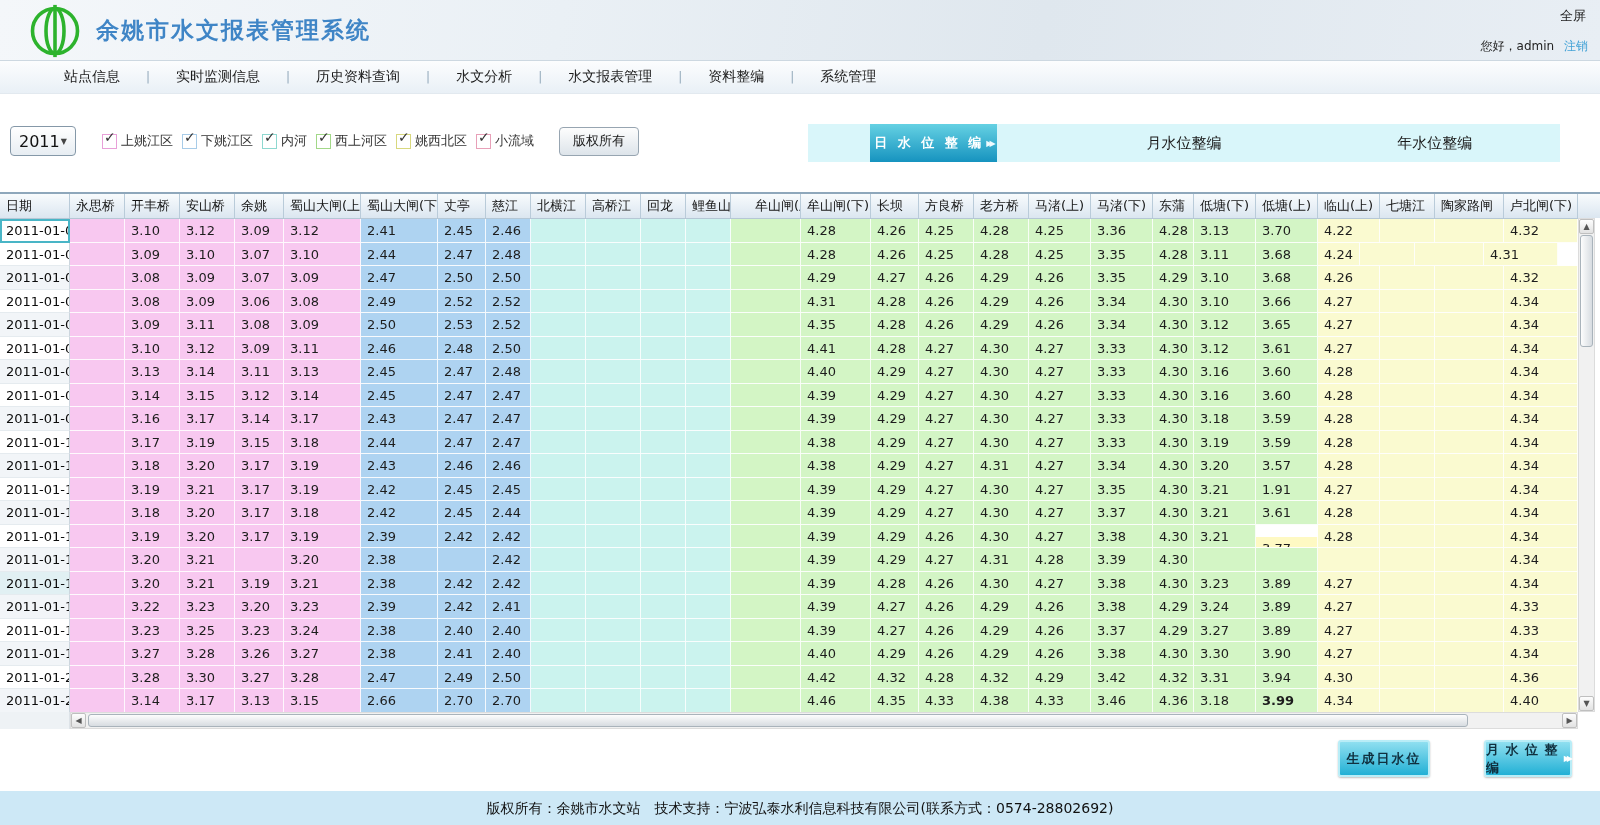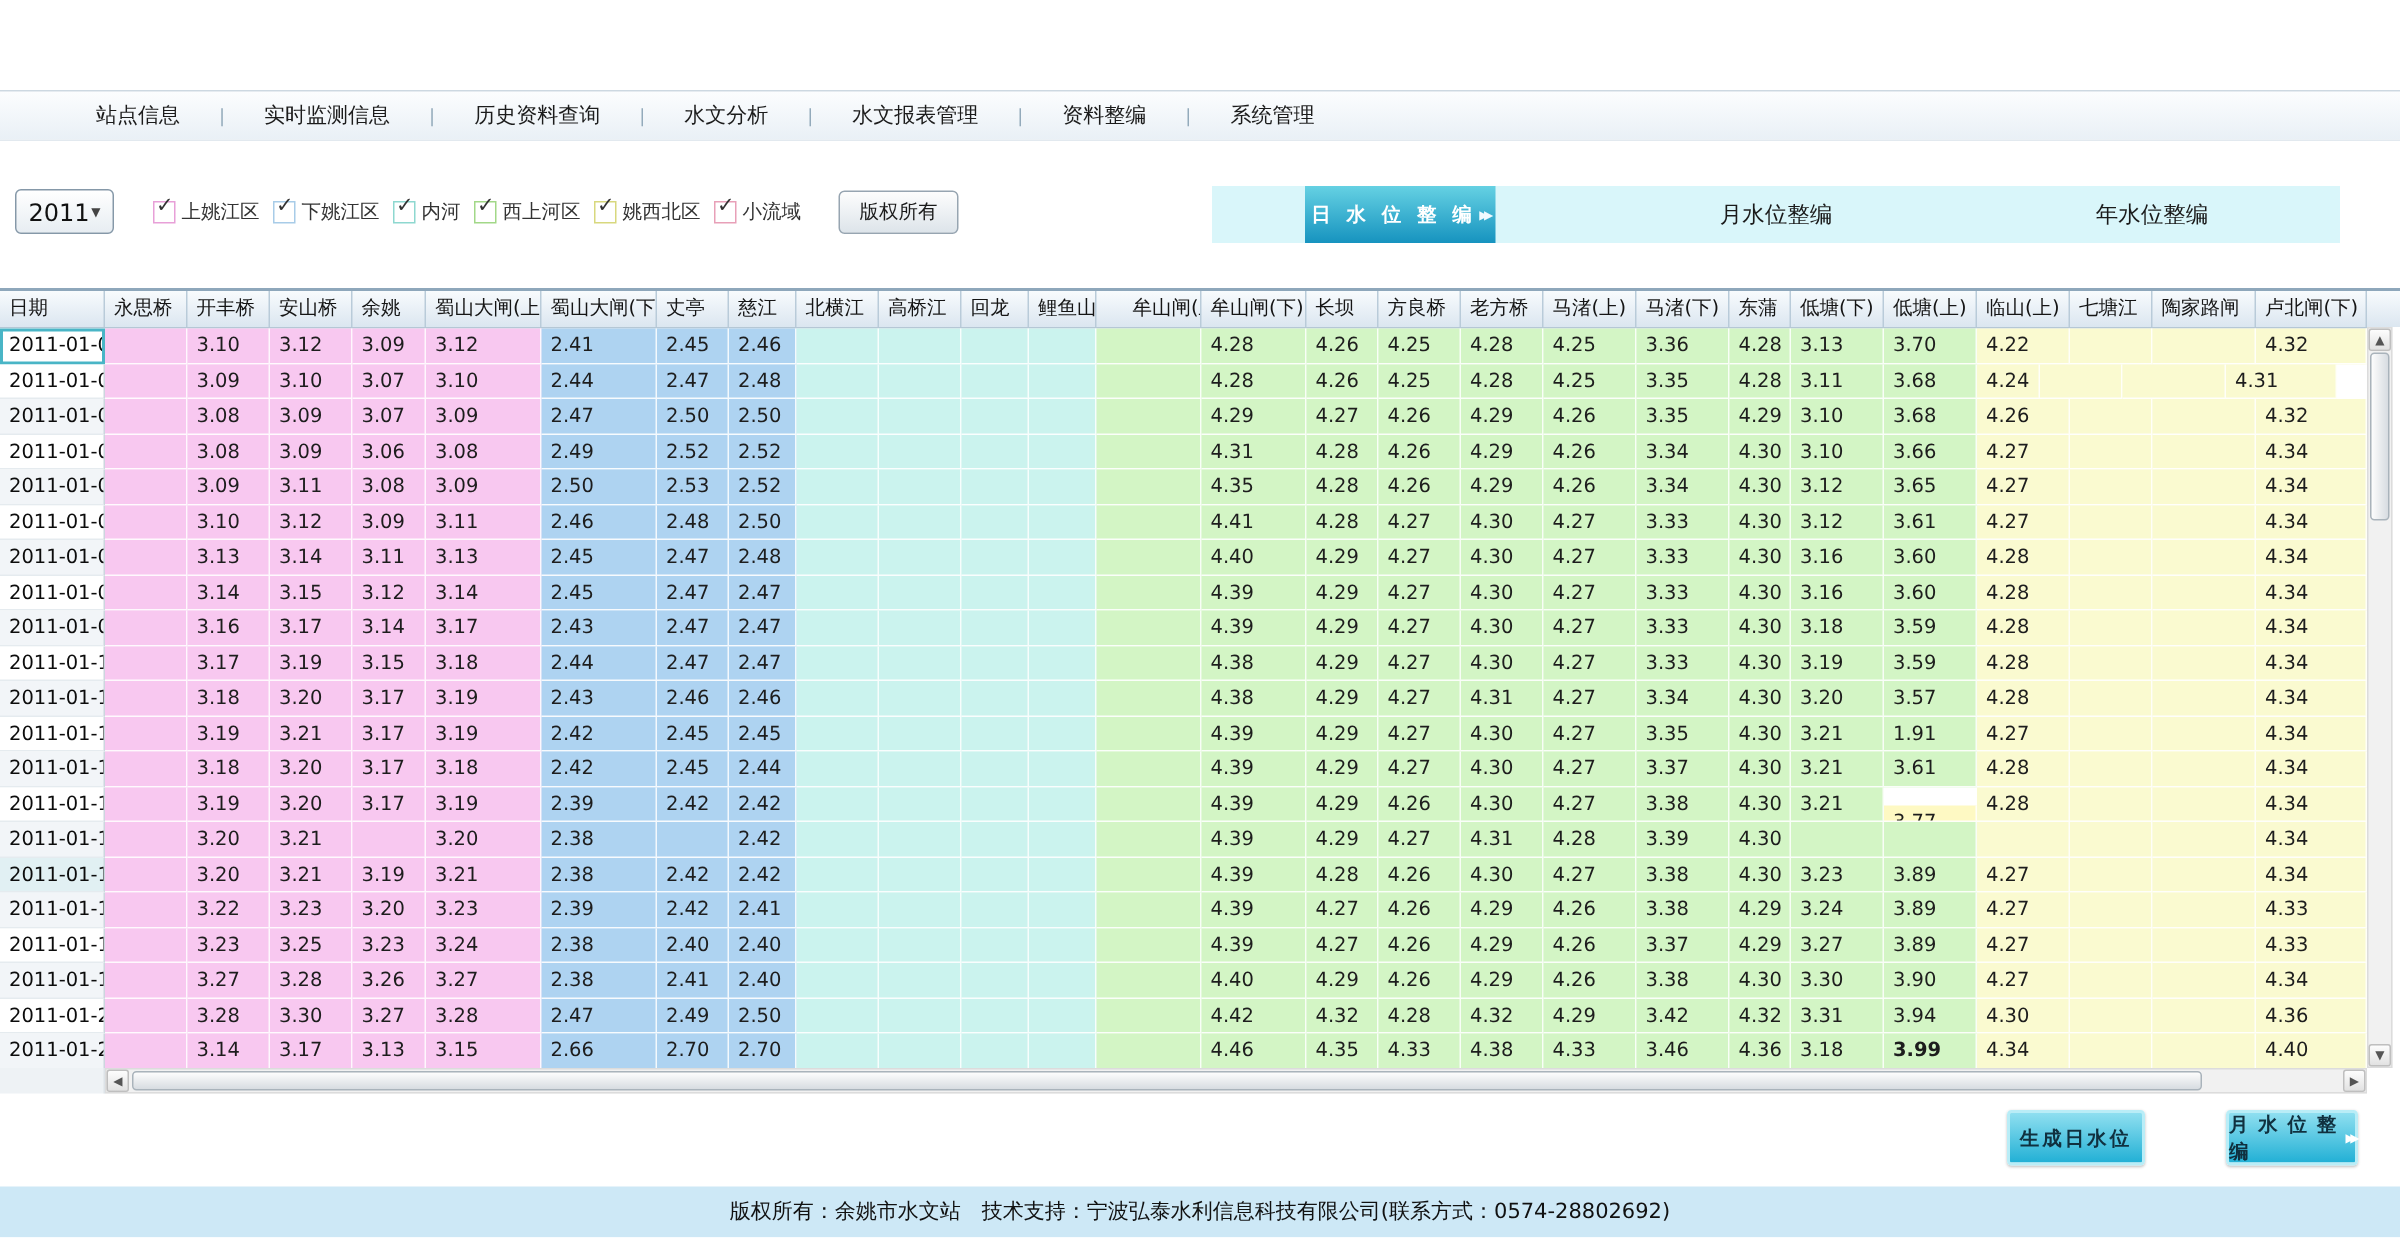--- a/index.html
+++ b/index.html
@@ -93,20 +93,33 @@
 
   
   .footer{position:absolute;left:0;bottom:0;width:1600px;height:34px;background:#cde8f6;
     font-size:14px;color:#111;text-align:center;line-height:34px;}
 </style>
 </head>
 <body>
 
 <div class="page">
 
+  <div class="top-header">
+    <svg class="logo" width="54" height="54" viewBox="0 0 60 60">
+      <circle cx="30" cy="30" r="25" fill="none" stroke="#2db32d" stroke-width="4"></circle>
+      <ellipse cx="30" cy="30" rx="10" ry="25" fill="none" stroke="#2db32d" stroke-width="4"></ellipse>
+      <line x1="30" y1="1" x2="30" y2="59" stroke="#2db32d" stroke-width="4"></line>
+    </svg>
+    <div class="app-title">余姚市水文报表管理系统</div>
+    <div class="fullscreen">全屏</div>
+    <div class="user-area">
+      <span>您好，admin</span>
+      <span class="logout">注销</span>
+    </div>
+  </div>
 
   <div class="navbar">
       <span class="nav-item">站点信息</span>
       <span class="nav-sep">|</span>
       <span class="nav-item">实时监测信息</span>
       <span class="nav-sep">|</span>
       <span class="nav-item">历史资料查询</span>
       <span class="nav-sep">|</span>
       <span class="nav-item">水文分析</span>
       <span class="nav-sep">|</span>

